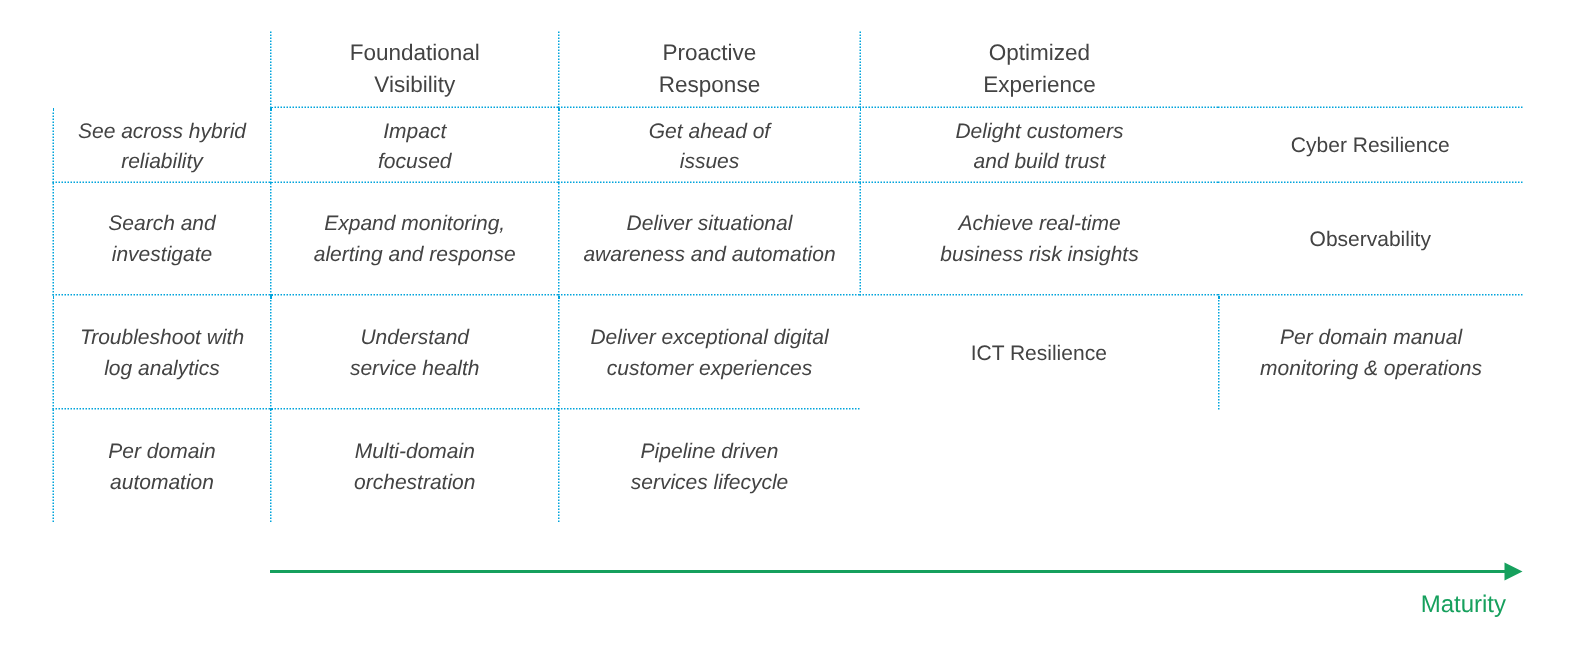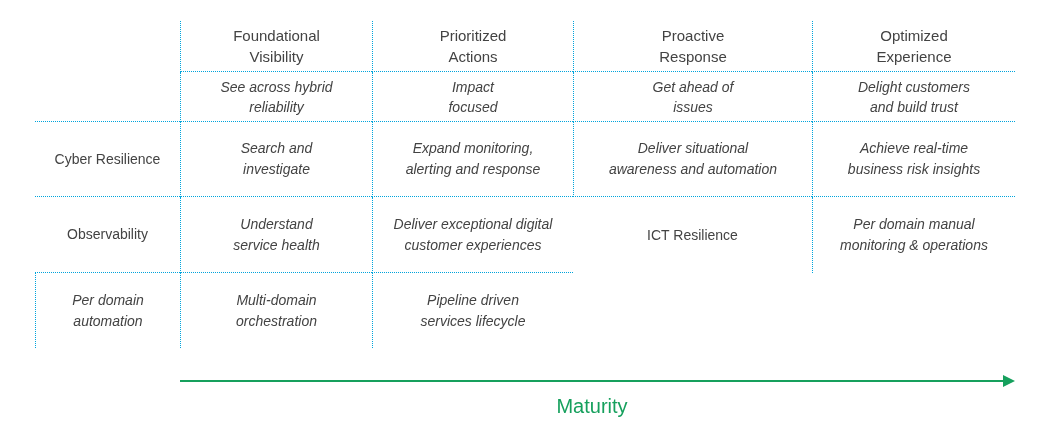--- a/index.html
+++ b/index.html
@@ -68,37 +68,35 @@
     height: 0;
     border-top: 6px solid transparent;
     border-bottom: 6px solid transparent;
     border-left: 12px solid var(--accent-green, #16A05D);
   }
   .axis-label {
     position: absolute;
     left: 180px;
     top: 395px;
     width: 824px;
-    text-align: center;
-    font-size: 20px;
+    text-align: right;
+    font-size: 16px;
     color: var(--accent-green, #16A05D);
   }
 </style>
 </head>
 <body>
 
 <div class="stage">
 
   <div class="grid">
 
     <div class="cell"></div>
     <div class="cell title vline hline">Foundational
 Visibility</div>
-    <div class="cell title vline hline">Prioritized
-Actions</div>
     <div class="cell title vline hline">Proactive
 Response</div>
     <div class="cell title vline hline">Optimized
 Experience</div>
 
     <div class="cell hline"></div>
     <div class="cell subtitle vline hline">See across hybrid
 reliability</div>
     <div class="cell subtitle vline hline">Impact
 focused</div>
@@ -111,20 +109,22 @@
     <div class="cell body vline hline">Search and
 investigate</div>
     <div class="cell body vline hline">Expand monitoring,
 alerting and response</div>
     <div class="cell body vline hline">Deliver situational
 awareness and automation</div>
     <div class="cell body vline hline">Achieve real-time
 business risk insights</div>
 
     <div class="cell rowlabel hline">Observability</div>
+    <div class="cell body vline hline">Troubleshoot with
+log analytics</div>
     <div class="cell body vline hline">Understand
 service health</div>
     <div class="cell body vline hline">Deliver exceptional digital
 customer experiences</div>
 
     <div class="cell rowlabel">ICT Resilience</div>
     <div class="cell body vline">Per domain manual
 monitoring &amp; operations</div>
     <div class="cell body vline">Per domain
 automation</div>

